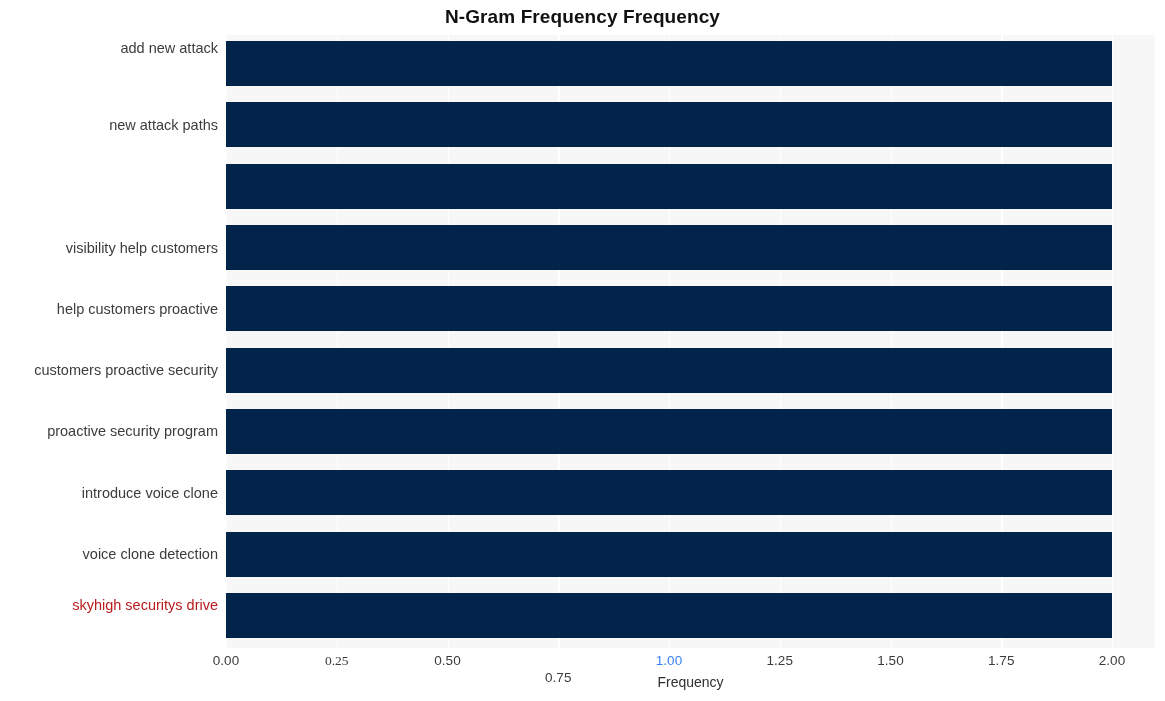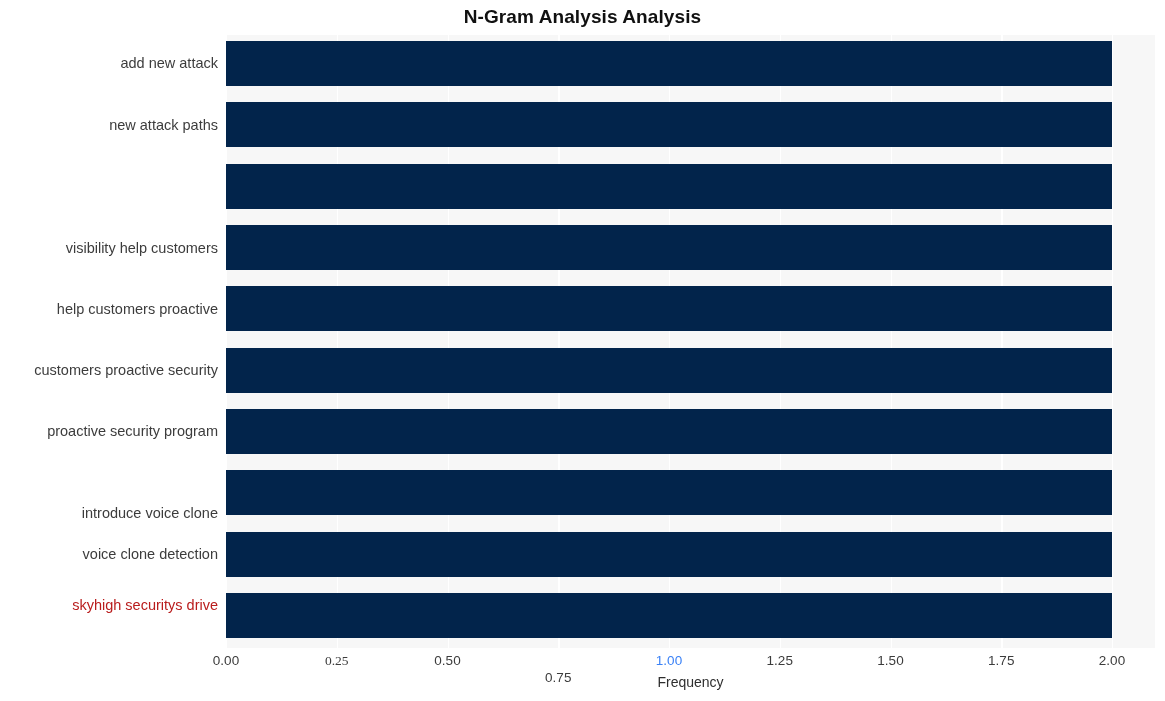--- a/index.html
+++ b/index.html
@@ -113,21 +113,21 @@
     text-align: center;
     font-size: 14px;
     color: #2e2e2e;
   }
 </style>
 </head>
 <body>
 
 <div id="figure" style="background: rgb(255, 255, 255);">
 
-  <div id="chart-title" style="color: rgb(17, 17, 17);">N-Gram Analysis Analysis</div>
+  <div id="chart-title" style="color: rgb(17, 17, 17);">N-Gram Frequency Frequency</div>
 
   <div id="plot-area" style="background: rgb(247, 247, 247);">
     <div id="gridlines-layer">
         <div class="gridline-v" style="left: 0px; background: rgb(255, 255, 255);"></div>
         <div class="gridline-v" style="left: 110.75px; background: rgb(255, 255, 255);"></div>
         <div class="gridline-v" style="left: 221.5px; background: rgb(255, 255, 255);"></div>
         <div class="gridline-v" style="left: 332.25px; background: rgb(255, 255, 255);"></div>
         <div class="gridline-v" style="left: 443px; background: rgb(255, 255, 255);"></div>
         <div class="gridline-v" style="left: 553.75px; background: rgb(255, 255, 255);"></div>
         <div class="gridline-v" style="left: 664.5px; background: rgb(255, 255, 255);"></div>
@@ -142,27 +142,27 @@
         <div class="bar" title="help customers proactive: 2" style="width: 886px; height: 45px; top: 251.35px; background: rgb(2, 36, 75);"></div>
         <div class="bar" title="customers proactive security: 2" style="width: 886px; height: 45px; top: 312.65px; background: rgb(2, 36, 75);"></div>
         <div class="bar" title="proactive security program: 2" style="width: 886px; height: 45px; top: 373.95px; background: rgb(2, 36, 75);"></div>
         <div class="bar" title="introduce voice clone: 2" style="width: 886px; height: 45px; top: 435.25px; background: rgb(2, 36, 75);"></div>
         <div class="bar" title="voice clone detection: 2" style="width: 886px; height: 45px; top: 496.55px; background: rgb(2, 36, 75);"></div>
         <div class="bar" title="skyhigh securitys drive: 2" style="width: 886px; height: 45px; top: 557.85px; background: rgb(2, 36, 75);"></div>
       </div>
   </div>
 
   <div id="y-tick-labels">
-      <div class="y-tick-label" style="top: 28px; color: rgb(60, 60, 60);">add new attack</div>
+      <div class="y-tick-label" style="top: 13px; color: rgb(60, 60, 60);">add new attack</div>
       <div class="y-tick-label" style="top: 89.95px; color: rgb(60, 60, 60);">new attack paths</div>
       <div class="y-tick-label" style="top: 212.55px; color: rgb(60, 60, 60);">visibility help customers</div>
       <div class="y-tick-label" style="top: 273.85px; color: rgb(60, 60, 60);">help customers proactive</div>
       <div class="y-tick-label" style="top: 396.45px; color: rgb(60, 60, 60);">proactive security program</div>
       <div class="y-tick-label" style="top: 335.15px; color: rgb(60, 60, 60);">customers proactive security</div>
-      <div class="y-tick-label" style="top: 457.75px; color: rgb(60, 60, 60); margin-top: 20px;">introduce voice clone</div>
+      <div class="y-tick-label" style="top: 457.75px; color: rgb(60, 60, 60);">introduce voice clone</div>
       <div class="y-tick-label" style="top: 519.05px; color: rgb(60, 60, 60);">voice clone detection</div>
       <div class="y-tick-label" style="top: 570px; color: #b91c1c;">skyhigh securitys drive</div>
     </div>
 
   <div id="x-tick-labels">
       <div class="x-tick-label" style="left: 226px; color: rgb(60, 60, 60);">0.00</div>
       <div class="x-tick-label" style="left: 336.75px; color: rgb(60, 60, 60); font-family: Liberation Serif, serif;">0.25</div>
       <div class="x-tick-label" style="left: 447.5px; color: rgb(60, 60, 60);">0.50</div>
       <div class="x-tick-label" style="left: 558.25px; color: rgb(60, 60, 60); margin-top: 17px;">0.75</div>
       <div class="x-tick-label" style="left: 669px; color: #3b82f6;">1.00</div>

